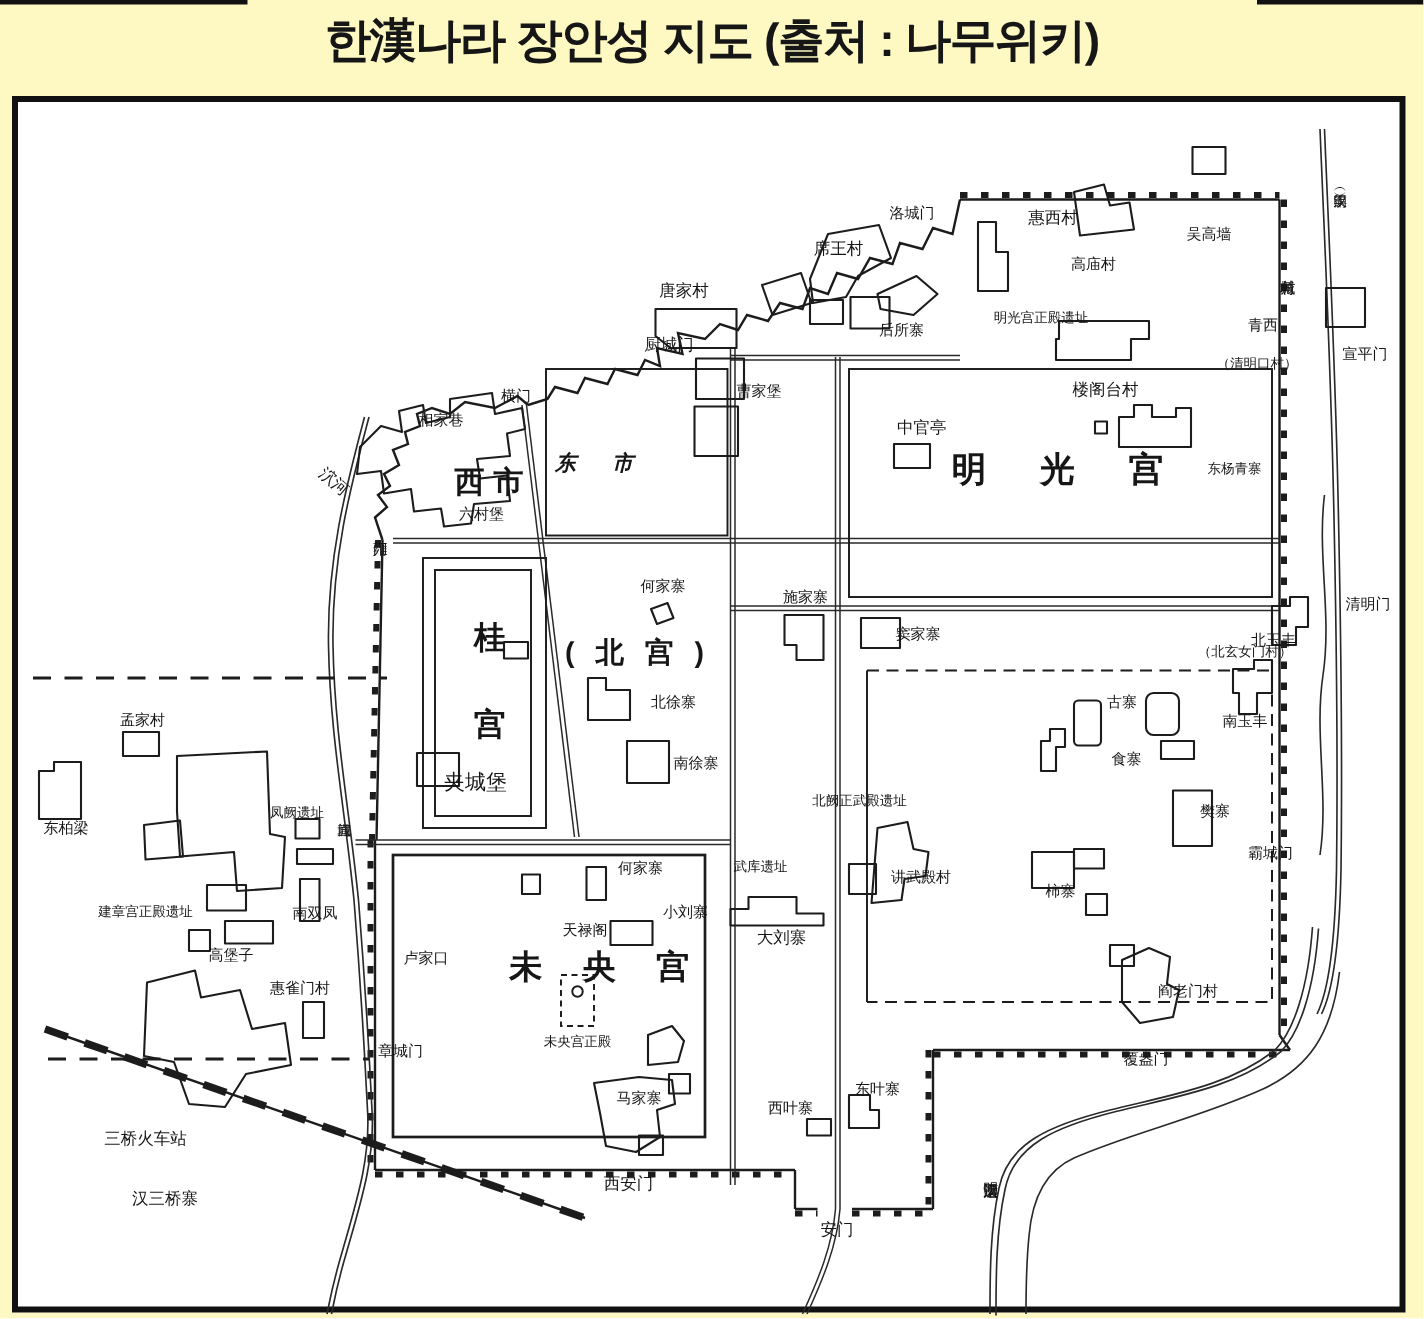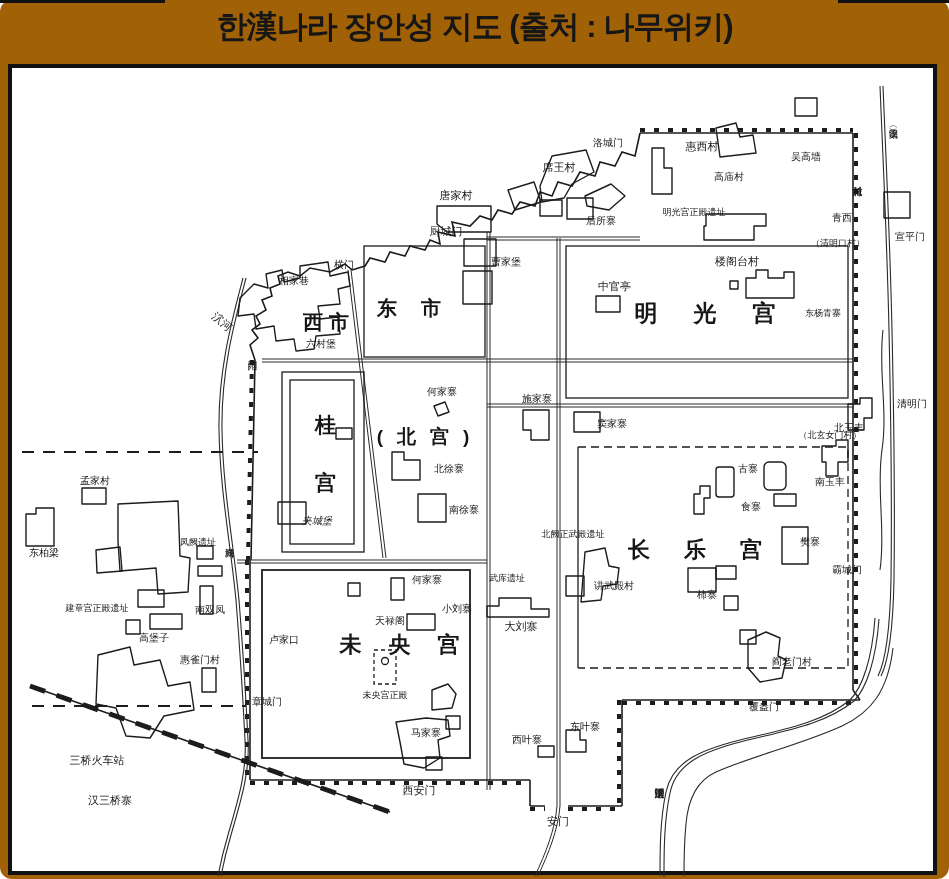--- a/index.html
+++ b/index.html
@@ -1,17 +1,17 @@
 <!DOCTYPE html>
 <html><head>
 <meta charset="utf-8">
 <style>
   html,body{margin:0;padding:0;background:#ffffff;width:949px;height:879px;overflow:hidden;
     font-family:"Liberation Sans",sans-serif;}
-  #page{position:relative;width:949px;height:879px;background:#a16207;border-radius:12px;}
+  #page{position:relative;width:949px;height:879px;background:#fef9c3;}
   .top-rule{position:absolute;top:0;height:3px;background:#111;}
   #title{position:absolute;top:6px;left:0;width:949px;text-align:center;
     font-size:31px;font-weight:600;color:#161616;letter-spacing:-1px;}
   #map-frame{position:absolute;left:8px;top:64px;width:929px;height:811px;
     border:4px solid #111;background:#fff;box-sizing:border-box;}
   svg{position:absolute;left:0;top:0;}
   .wall{stroke:#1c1c1c;stroke-width:1.6;fill:none;}
   .teeth{stroke:#1c1c1c;stroke-width:4;fill:none;stroke-dasharray:5 9;}
   .road{stroke:#2a2a2a;stroke-width:1;fill:none;}
   .bld{stroke:#1c1c1c;stroke-width:1.4;fill:none;stroke-linejoin:round;}
@@ -172,24 +172,23 @@
       <rect class="bld" x="138" y="590" width="26" height="17"></rect>
       <rect class="bld" x="150" y="614" width="32" height="15"></rect>
       <rect class="bld" x="126" y="620" width="14" height="14"></rect>
       <rect class="bld" x="202" y="668" width="14" height="24"></rect>
       <path class="bld" d="M98,655 l32,-8 l4,18 l26,-5 l8,26 l22,-4 l4,28 l-30,6 l-14,22 l-24,-2 l-10,-28 l-20,-4 z"></path>
     </g>
   </svg>
 
   <div id="label-layer">
       <span class="map-label big" style="left: 723px; top: 313px; font-size: 23px; letter-spacing: 36px; transform: translate(-50%, -50%);">明光宫</span>
-      <span class="map-label big" style="left: 712px; top: 550px; font-size: 22px; letter-spacing: 34px; transform: translate(-50%, -50%);">长乐宫</span>
       <span class="map-label big" style="left: 366px; top: 645px; font-size: 22px; letter-spacing: 27px; transform: translate(-50%, -50%); margin-left: 47px;">未央宫</span>
       <span class="map-label big" style="left: 430px; top: 436px; font-size: 19px; letter-spacing: 14px; transform: translate(-50%, -50%);">(北宫)</span>
-      <span class="map-label big" style="left: 421px; top: 308px; font-size: 20px; letter-spacing: 24px; transform: translate(-50%, -50%);">东市</span>
+      <span class="map-label big" style="left: 408px; top: 308px; font-size: 14px; letter-spacing: 24px; transform: translate(-50%, -50%); font-style: italic;">东市</span>
       <span class="map-label big" style="left: 329px; top: 322px; font-size: 20px; letter-spacing: 6px; transform: translate(-50%, -50%);">西市</span>
       <span class="map-label v big" style="left: 326px; top: 453px; font-size: 21px; letter-spacing: 56px; transform: translate(-50%, -50%);">桂宫</span>
       <span class="map-label v" style="left: 893px; top: 122px; font-size: 9px; transform: translate(-50%, -50%);">（汉明渠）</span>
       <span class="map-label" style="left: 608px; top: 143px; font-size: 10px; transform: translate(-50%, -50%);">洛城门</span>
       <span class="map-label" style="left: 702px; top: 146px; font-size: 11px; transform: translate(-50%, -50%);">惠西村</span>
       <span class="map-label" style="left: 806px; top: 157px; font-size: 10px; transform: translate(-50%, -50%);">吴高墙</span>
       <span class="map-label v" style="left: 857px; top: 178px; font-size: 10px; transform: translate(-50%, -50%);">城角村</span>
       <span class="map-label" style="left: 729px; top: 177px; font-size: 10px; transform: translate(-50%, -50%);">高庙村</span>
       <span class="map-label" style="left: 559px; top: 167px; font-size: 11px; transform: translate(-50%, -50%);">席王村</span>
       <span class="map-label" style="left: 456px; top: 195px; font-size: 11px; transform: translate(-50%, -50%);">唐家村</span>
@@ -209,21 +208,21 @@
       <span class="map-label" style="left: 608px; top: 286px; font-size: 11px; transform: translate(-50%, -50%); padding-left: 13px;">中官亭</span>
       <span class="map-label" style="left: 823px; top: 313px; font-size: 9px; transform: translate(-50%, -50%);">东杨青寨</span>
       <span class="map-label" style="left: 442px; top: 392px; font-size: 10px; transform: translate(-50%, -50%);">何家寨</span>
       <span class="map-label" style="left: 537px; top: 399px; font-size: 10px; transform: translate(-50%, -50%);">施家寨</span>
       <span class="map-label" style="left: 830px; top: 388px; font-size: 9px; transform: translate(-50%, -50%); margin-top: 47px;">（北玄女门村）</span>
       <span class="map-label" style="left: 912px; top: 404px; font-size: 10px; transform: translate(-50%, -50%);">清明门</span>
       <span class="map-label" style="left: 612px; top: 424px; font-size: 10px; transform: translate(-50%, -50%);">窦家寨</span>
       <span class="map-label" style="left: 849px; top: 428px; font-size: 10px; transform: translate(-50%, -50%);">北玉丰</span>
       <span class="map-label" style="left: 449px; top: 469px; font-size: 10px; transform: translate(-50%, -50%);">北徐寨</span>
       <span class="map-label" style="left: 464px; top: 510px; font-size: 10px; transform: translate(-50%, -50%);">南徐寨</span>
-      <span class="map-label" style="left: 317px; top: 521px; font-size: 10px; transform: translate(-50%, -50%); font-style: italic;">夹城堡</span>
+      <span class="map-label" style="left: 317px; top: 521px; font-size: 14px; transform: translate(-50%, -50%);">夹城堡</span>
       <span class="map-label" style="left: 748px; top: 469px; font-size: 10px; transform: translate(-50%, -50%);">古寨</span>
       <span class="map-label" style="left: 830px; top: 482px; font-size: 10px; transform: translate(-50%, -50%);">南玉丰</span>
       <span class="map-label" style="left: 751px; top: 507px; font-size: 10px; transform: translate(-50%, -50%);">食寨</span>
       <span class="map-label" style="left: 810px; top: 542px; font-size: 10px; transform: translate(-50%, -50%);">樊寨</span>
       <span class="map-label" style="left: 847px; top: 570px; font-size: 10px; transform: translate(-50%, -50%);">霸城门</span>
       <span class="map-label" style="left: 614px; top: 586px; font-size: 10px; transform: translate(-50%, -50%);">讲武殿村</span>
       <span class="map-label" style="left: 573px; top: 534px; font-size: 9px; transform: translate(-50%, -50%);">北阙正武殿遗址</span>
       <span class="map-label" style="left: 707px; top: 595px; font-size: 10px; transform: translate(-50%, -50%);">柿寨</span>
       <span class="map-label" style="left: 792px; top: 662px; font-size: 10px; transform: translate(-50%, -50%);">阎老门村</span>
       <span class="map-label" style="left: 764px; top: 707px; font-size: 10px; transform: translate(-50%, -50%);">覆盎门</span>

